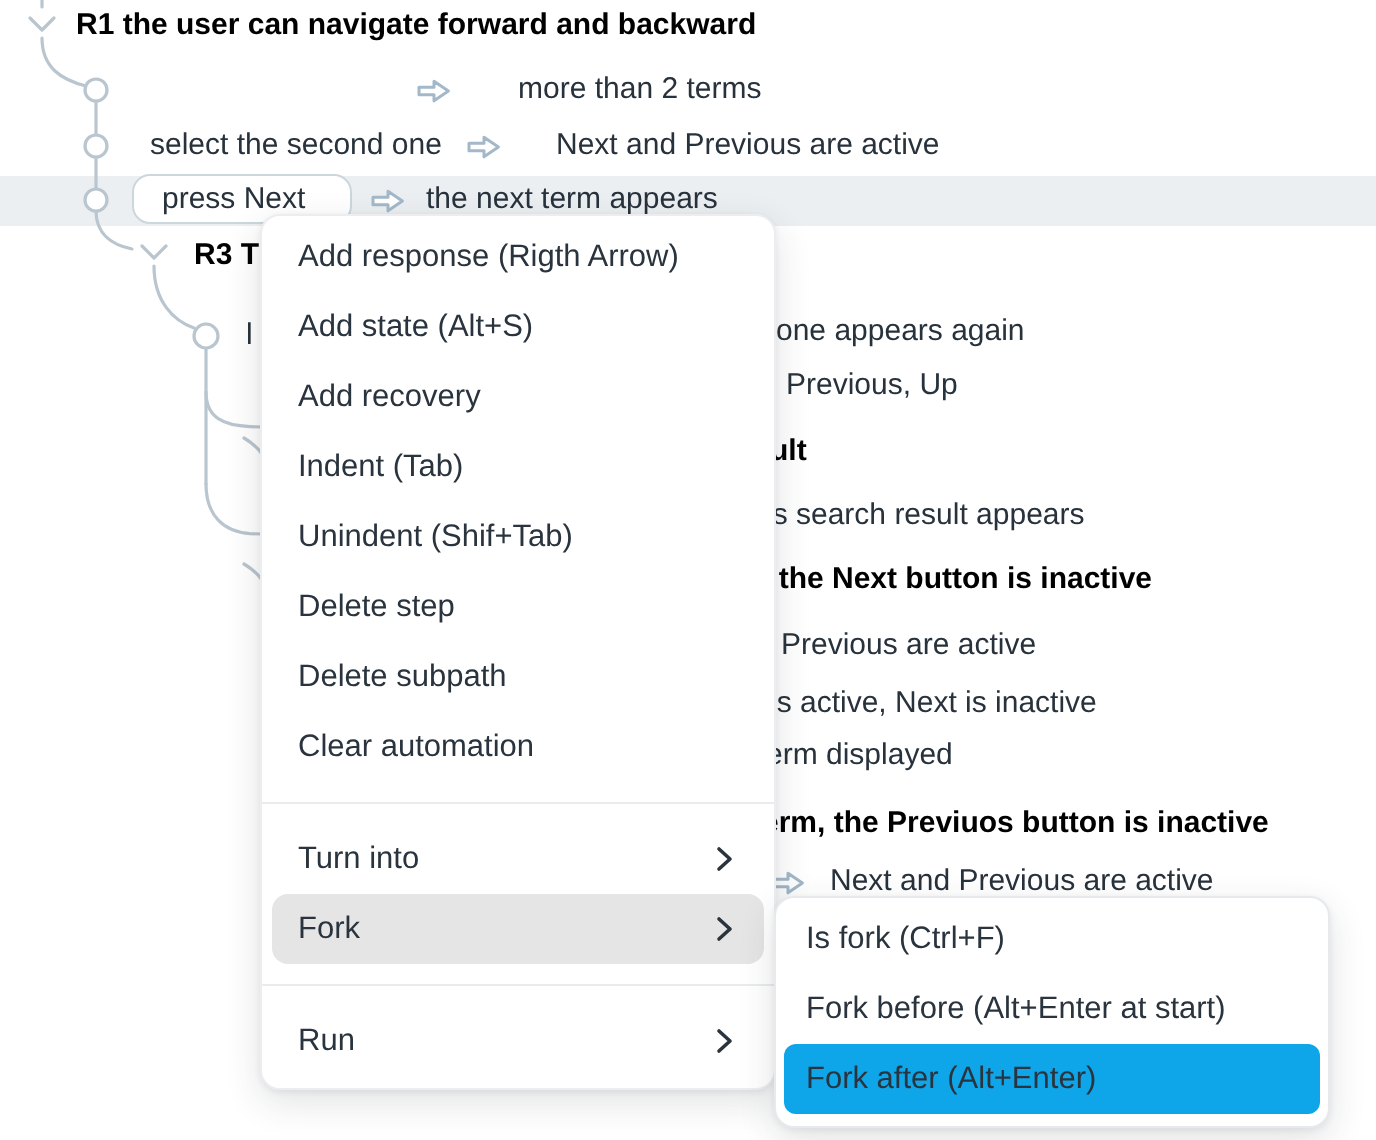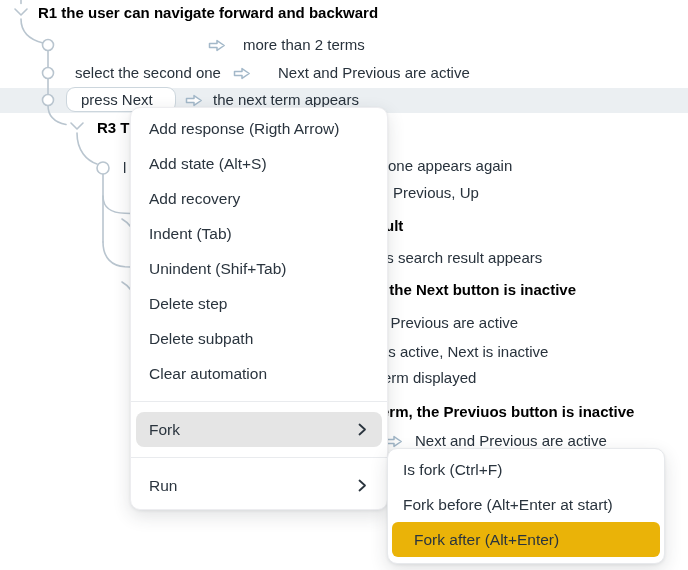--- a/index.html
+++ b/index.html
@@ -32,21 +32,21 @@
   .menu-item.hl { background:#e5e5e5; border-radius:8px; margin:0 5px; padding-left:13px; padding-right:15px; }
   .menu-sep { height:1px; background:#e9ebee; margin:10px 0; }
   .chev { width:9px; height:13px; flex:0 0 auto; }
 
   
   #fork-submenu { left:387px; top:448px; width:278px; background:#fff; z-index:20;
                   border:1px solid #e7e9ec; border-radius:10px;
                   box-shadow:0 1px 3px rgba(40,50,60,.08), 0 6px 18px rgba(40,50,60,.14);
                   padding:3px 0 6px 0; }
   #fork-submenu .menu-item { padding:0 14px 0 15px; }
-  #fork-submenu .menu-item.hl2 { background:#eab308; border-radius:6px; margin:0 4px; padding-left:22px; }
+  #fork-submenu .menu-item.hl2 { background:#0ea5e9; border-radius:6px; margin:0 4px; padding-left:11px; }
 
   .frag { z-index:1; }
 </style>
 </head>
 <body>
 
 <div id="stage">
 
   <div class="abs" id="selected-row-bg"></div>
 
@@ -70,21 +70,21 @@
       <circle cx="48" cy="100" r="5.5" fill="#fff"></circle>
       <circle cx="103" cy="168" r="6" fill="#fff"></circle>
     </g>
   </svg>
 
   <div class="abs row-text bold" style="left:38px; top:4px;">R1 the user can navigate forward and backward</div>
 
   <svg class="abs arrow-ic" style="left:208px; top:39px;" width="18" height="13" viewBox="0 0 18 13">
     <path d="M1.5,4.6 H9 V1.6 L16.2,6.5 L9,11.4 V8.4 H1.5 Z" fill="#fff" stroke="#a3b8c9" stroke-width="1.5" stroke-linejoin="round"></path>
   </svg>
-  <div class="abs row-text" style="left:243px; top:36px;">more than 2 terms</div>
+  <div class="abs row-text" style="left:259px; top:36px;">more than 2 terms</div>
 
   <div class="abs row-text" style="left:75px; top:64px;">select the second one</div>
   <svg class="abs arrow-ic" style="left:233px; top:67px;" width="18" height="13" viewBox="0 0 18 13">
     <path d="M1.5,4.6 H9 V1.6 L16.2,6.5 L9,11.4 V8.4 H1.5 Z" fill="#fff" stroke="#a3b8c9" stroke-width="1.5" stroke-linejoin="round"></path>
   </svg>
   <div class="abs row-text" style="left:278px; top:64px;">Next and Previous are active</div>
 
   <div class="abs" id="press-box">
     <span class="row-text">press Next</span>
   </div>
@@ -130,20 +130,27 @@
     <div class="menu-item">
         <span>Delete step</span>
       </div>
     <div class="menu-item">
         <span>Delete subpath</span>
       </div>
     <div class="menu-item">
         <span>Clear automation</span>
       </div>
     <div class="menu-sep"></div>
+    <div class="menu-item">
+      <span>Turn into</span>
+        <span class="grow"></span>
+      <svg class="chev" viewBox="0 0 9 13">
+          <path d="M1.5,1.5 L7,6.5 L1.5,11.5" fill="none" stroke="#2a343e" stroke-width="1.8" stroke-linecap="round" stroke-linejoin="round"></path>
+        </svg>
+    </div>
     <div class="menu-item hl">
       <span>Fork</span>
         <span class="grow"></span>
       <svg class="chev" viewBox="0 0 9 13">
           <path d="M1.5,1.5 L7,6.5 L1.5,11.5" fill="none" stroke="#2a343e" stroke-width="1.8" stroke-linecap="round" stroke-linejoin="round"></path>
         </svg>
     </div>
     <div class="menu-sep"></div>
     <div class="menu-item">
       <span>Run</span>

